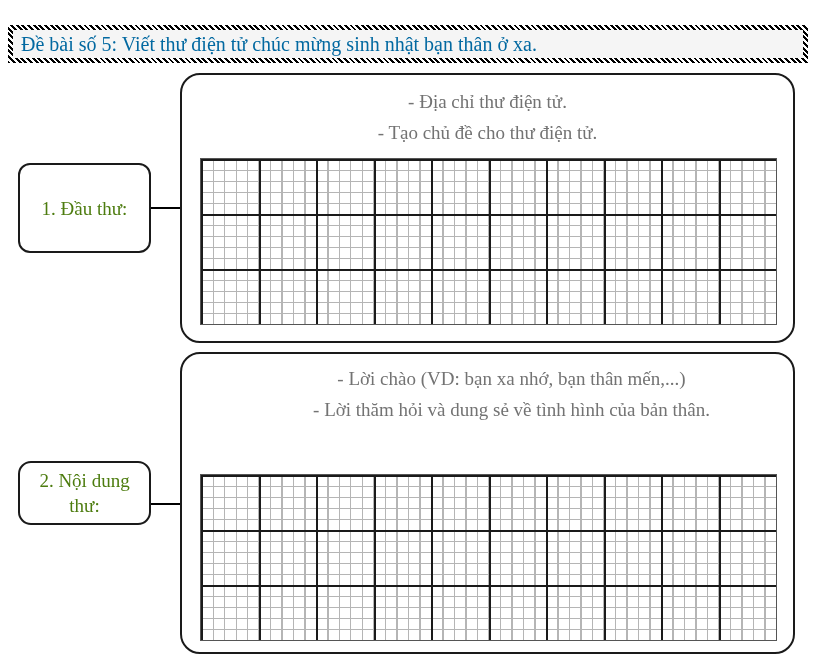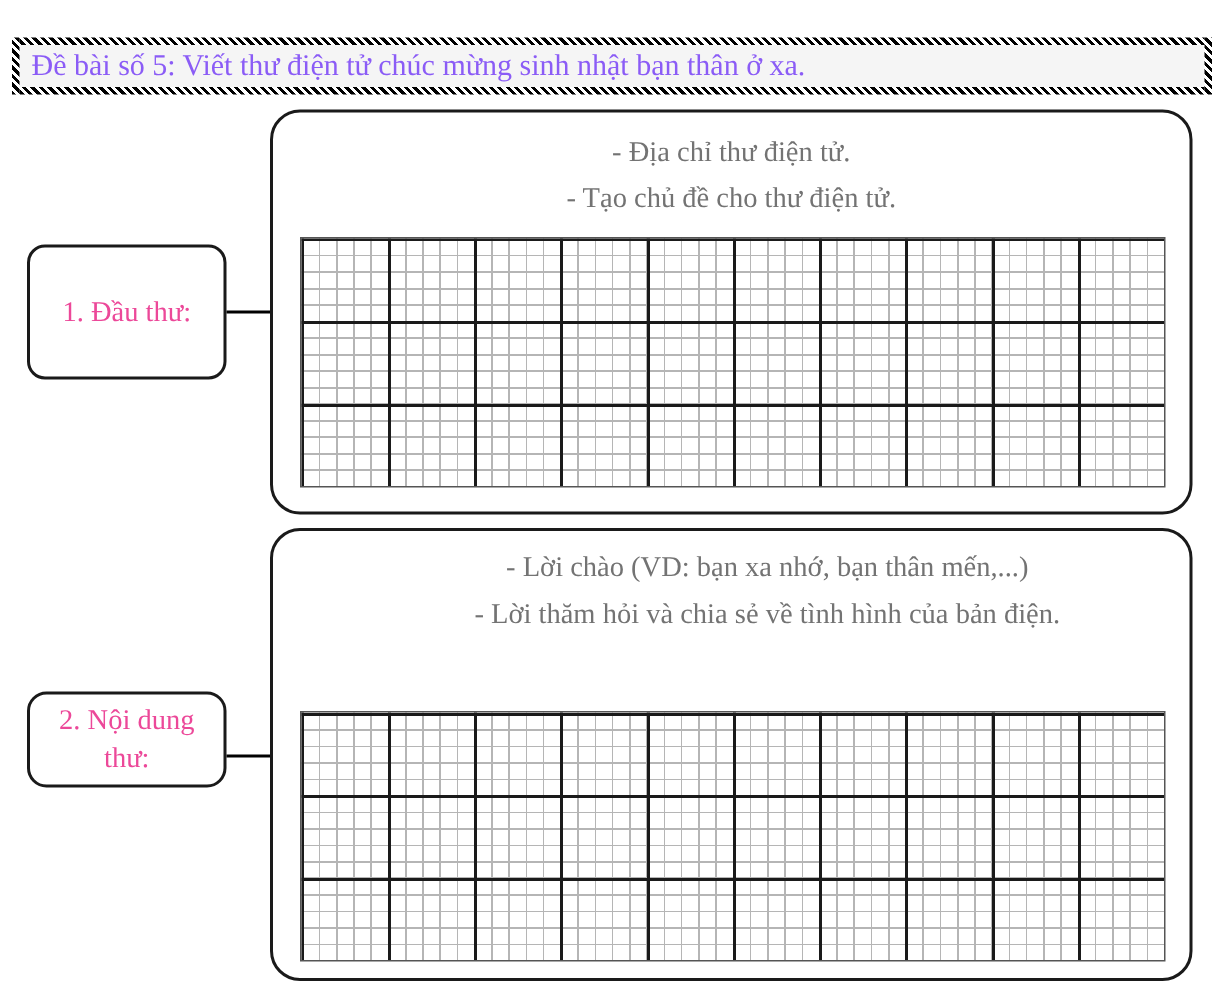--- a/index.html
+++ b/index.html
@@ -23,21 +23,21 @@
     top: 25px;
     width: 782px;
     height: 28px;
     background: #f5f5f5;
     border: 5px solid transparent;
     border-image: repeating-linear-gradient(45deg, #000 0, #000 2px, #fff 2px, #fff 4px) 5;
     display: flex;
     align-items: center;
     padding-left: 8px;
     font-size: 20px;
-    color: #8b5cf6;
+    color: #0369a1;
     white-space: nowrap;
   }
 
   
   .content-box {
     position: absolute;
     border: 2px solid #1a1a1a;
     border-radius: 20px;
     background: #ffffff;
     box-sizing: border-box;
@@ -79,21 +79,21 @@
     width: 133px;
     border: 2px solid #1a1a1a;
     border-radius: 12px;
     background: #ffffff;
     box-sizing: border-box;
     display: flex;
     align-items: center;
     justify-content: center;
     text-align: center;
     font-size: 19px;
-    color: #ec4899;
+    color: #4d7c0f;
     padding: 4px;
     line-height: 25px;
   }
   .label1 { top: 163px; height: 90px; }
   .label2 { top: 461px; height: 64px; border-radius: 13px; }
 
   
   .connector {
     position: absolute;
     width: 29px;
@@ -124,18 +124,18 @@
   <div class="writing-grid grid1"></div>
 
   <div class="label-box label2">
     <span>2. Nội dung thư:</span>
   </div>
   <div class="connector conn2"></div>
 
   <div class="content-box box2">
     <div class="bullets">
       <div>- Lời chào (VD: bạn xa nhớ, bạn thân mến,...)</div>
-      <div>- Lời thăm hỏi và chia sẻ về tình hình của bản điện.</div>
+      <div>- Lời thăm hỏi và dung sẻ về tình hình của bản thân.</div>
     </div>
   </div>
   <div class="writing-grid grid2"></div>
 
 </div>
 
 </body></html>

